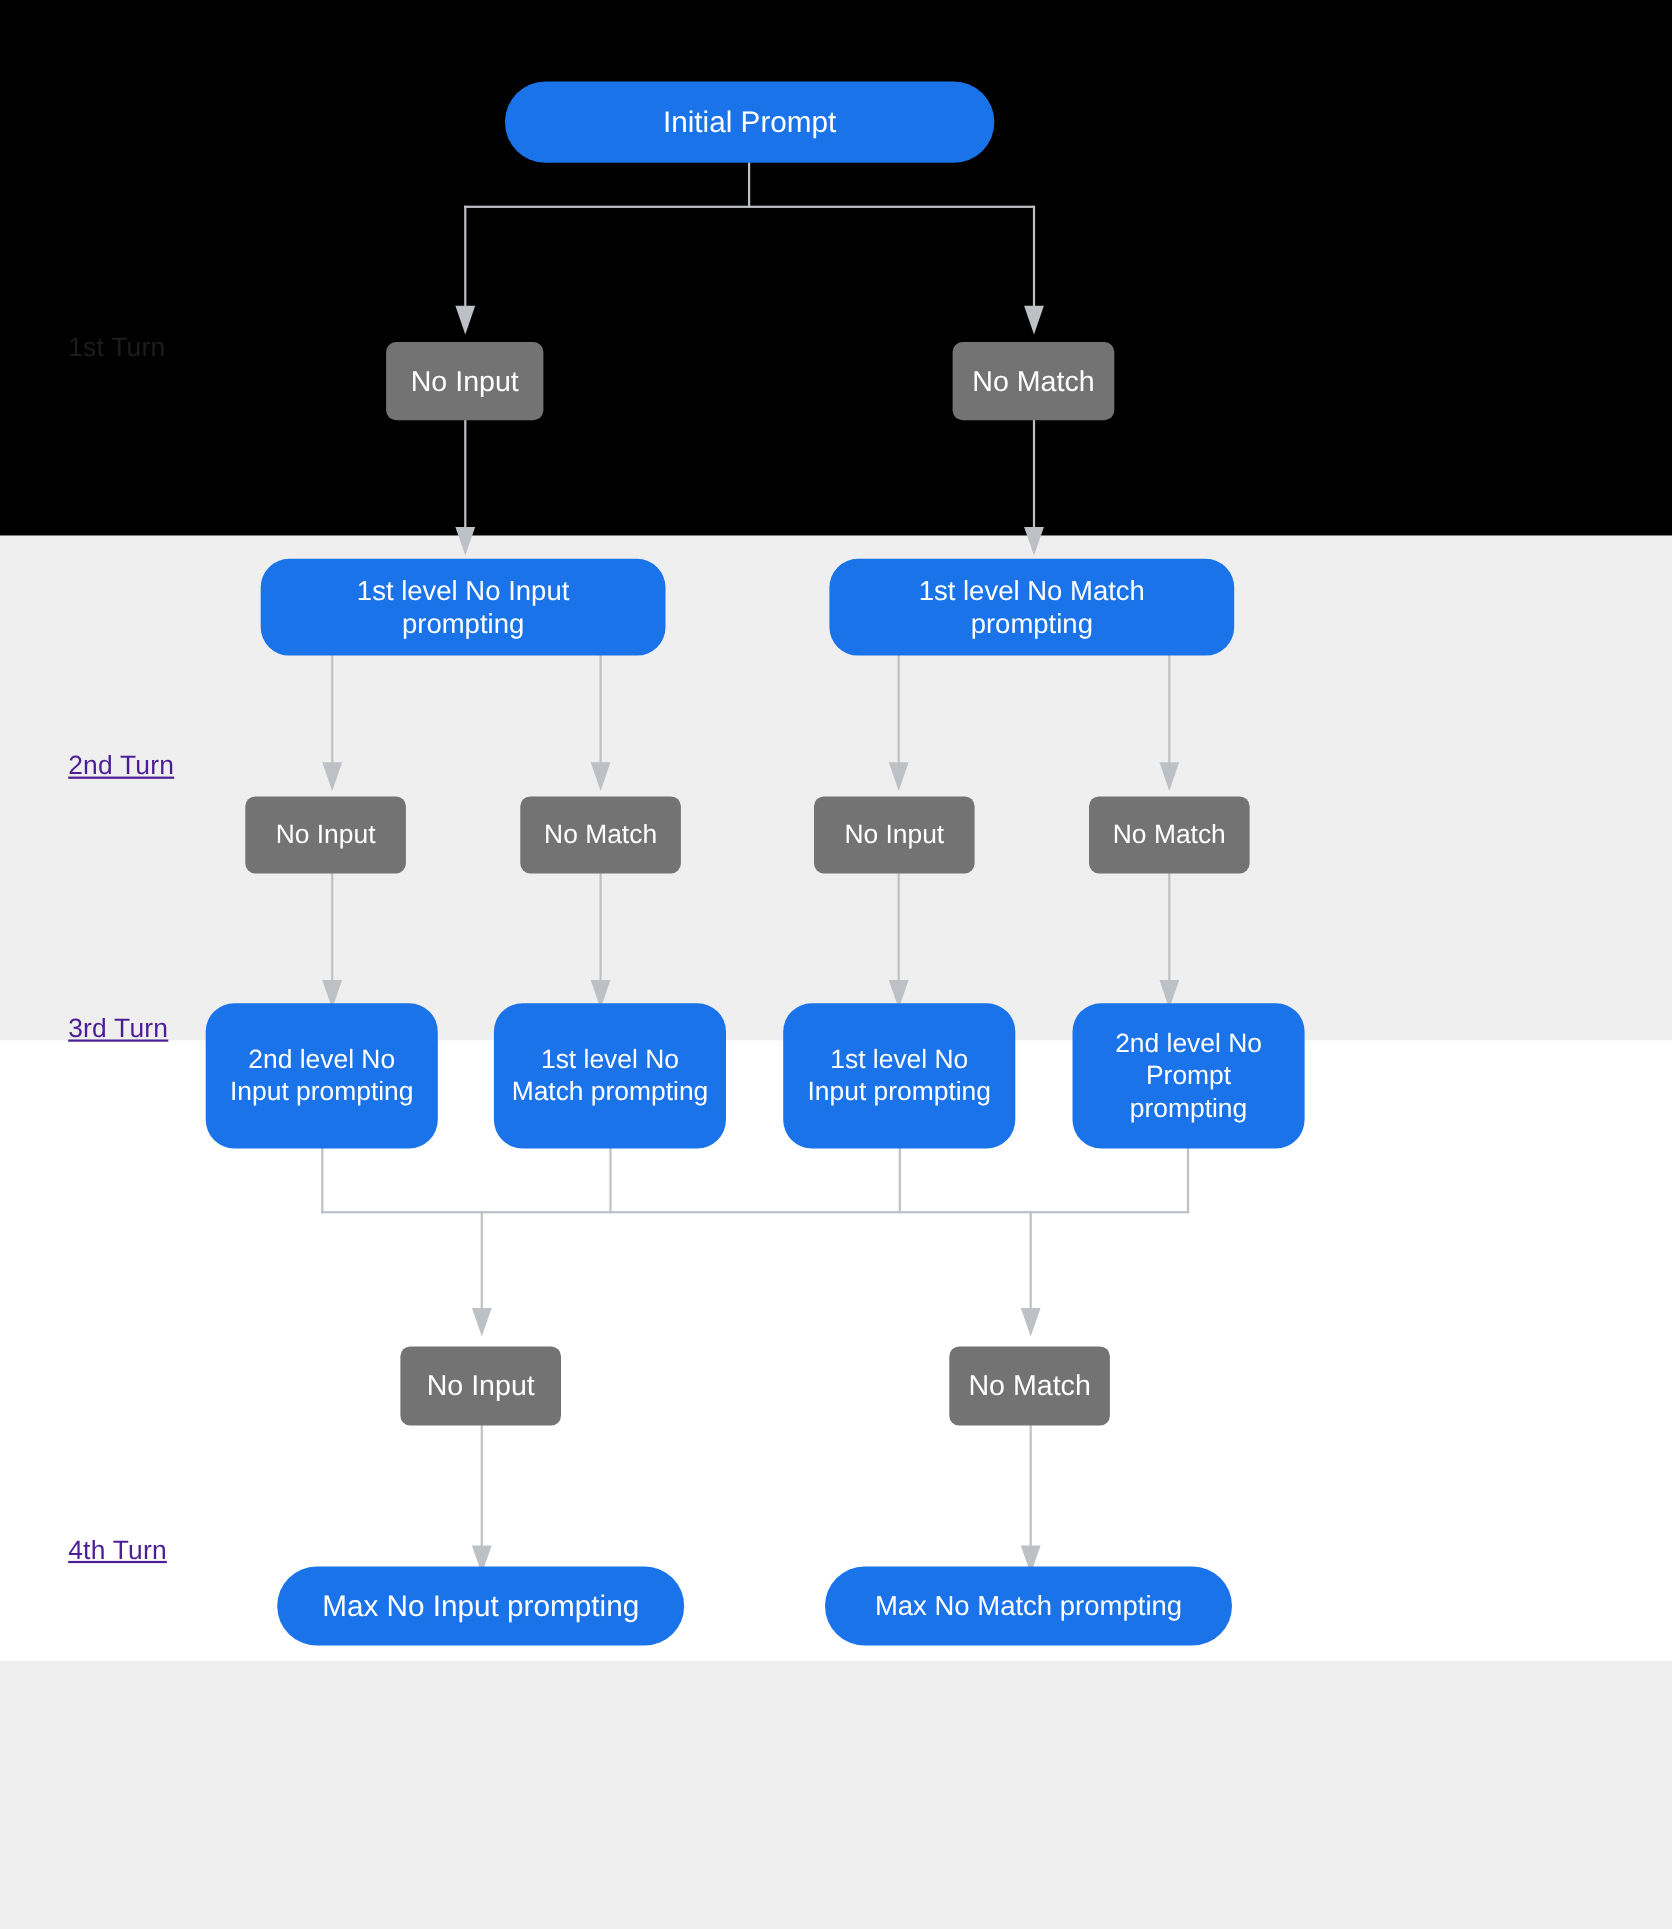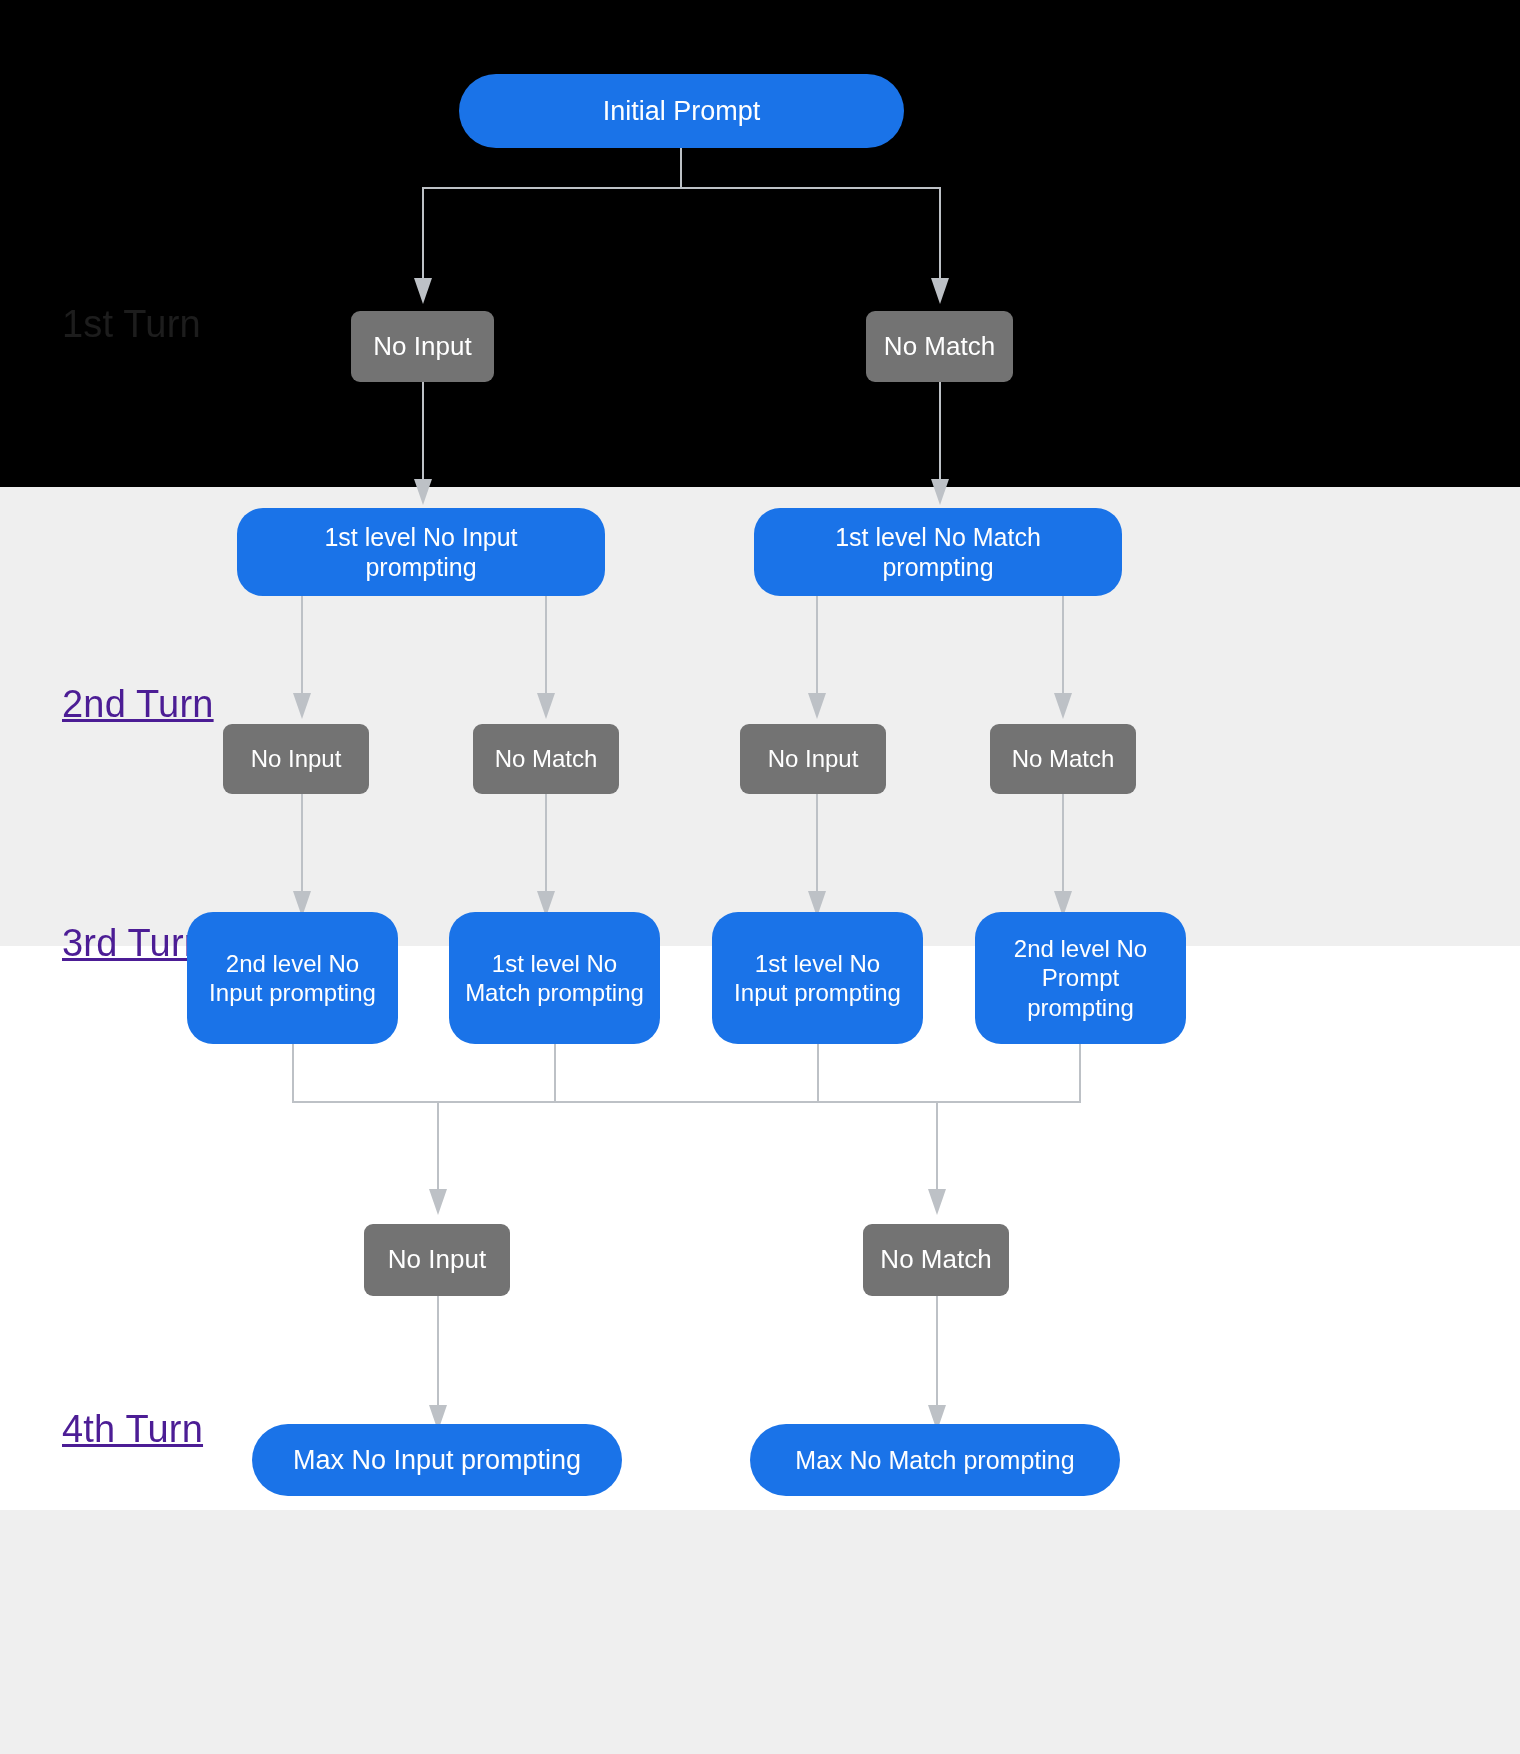--- a/index.html
+++ b/index.html
@@ -22,21 +22,21 @@
     left: 0;
     width: 1520px;
   }
   .band-dark  { background: #000000; }
   .band-gray  { background: #efefef; }
   .band-white { background: #ffffff; }
 
   
   .turn-label {
     position: absolute;
-    font-size: 38px;
+    font-size: 24px;
     font-weight: 400;
     letter-spacing: 0.2px;
     white-space: nowrap;
     line-height: 1;
   }
   .turn-label.on-dark  { color: #1d1d1d; }
   .turn-label.on-light { color: #4c1d95; text-decoration: underline; }
 
   
   .node {
@@ -88,21 +88,21 @@
 <div id="stage">
 
   <div class="band band-dark" style="top:0px;    height:487px;"></div>
   <div class="band band-gray" style="top:487px;  height:459px;"></div>
   <div class="band band-white" style="top:946px;  height:564px;"></div>
   <div class="band band-gray" style="top:1510px; height:244px;"></div>
 
   <div class="turn-label on-dark" style="left:62px;  top:305px;">1st Turn</div>
   <div class="turn-label on-light" style="left:62px;  top:685px;">2nd Turn</div>
   <div class="turn-label on-light" style="left:62px;  top:924px;">3rd Turn</div>
-  <div class="turn-label on-light" style="left:62px;  top:1398px;margin-top:12px;">4th Turn</div>
+  <div class="turn-label on-light" style="left:62px;  top:1398px;">4th Turn</div>
 
   <div class="vline" style="left:680px; top:145px; height:43px;"></div>
 
   <div class="hline" style="left:422px; top:187px; width:518px;"></div>
 
   <div class="vline" style="left:422px; top:187px; height:93px;"></div>
   <div class="arrow" style="left:414px; top:278px;"></div>
 
   <div class="vline" style="left:939px; top:187px; height:93px;"></div>
   <div class="arrow" style="left:931px; top:278px;"></div>

